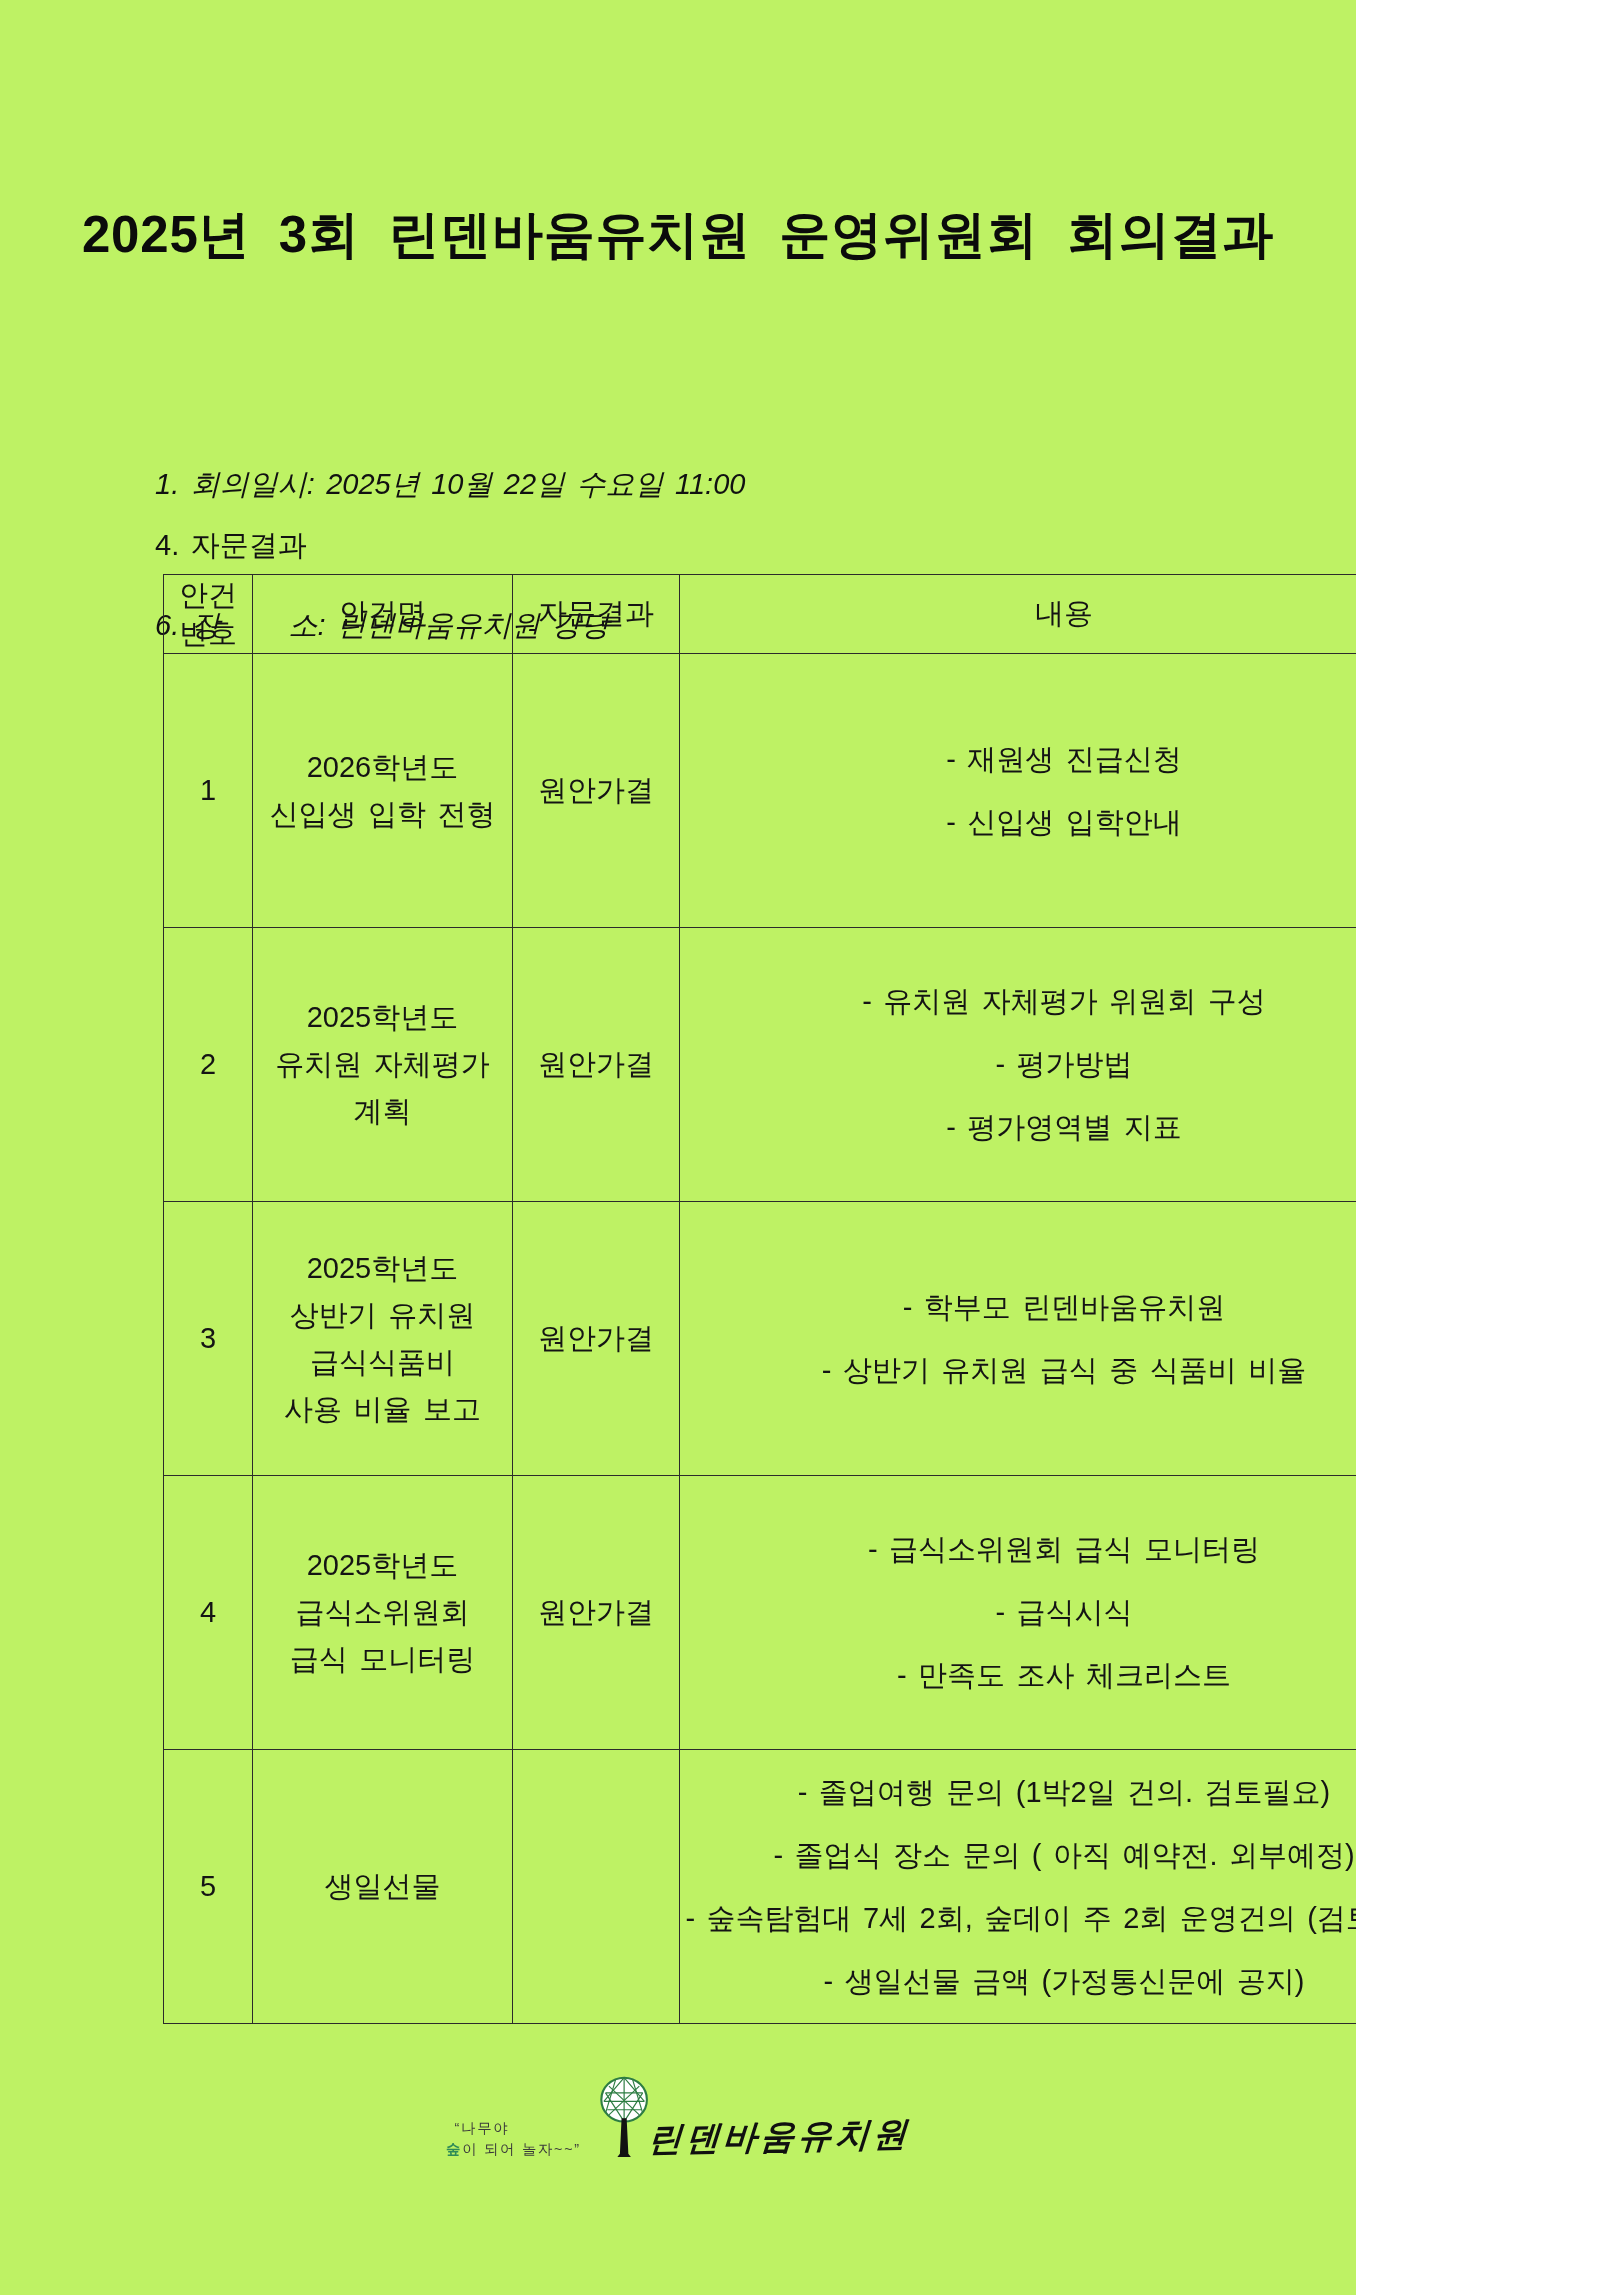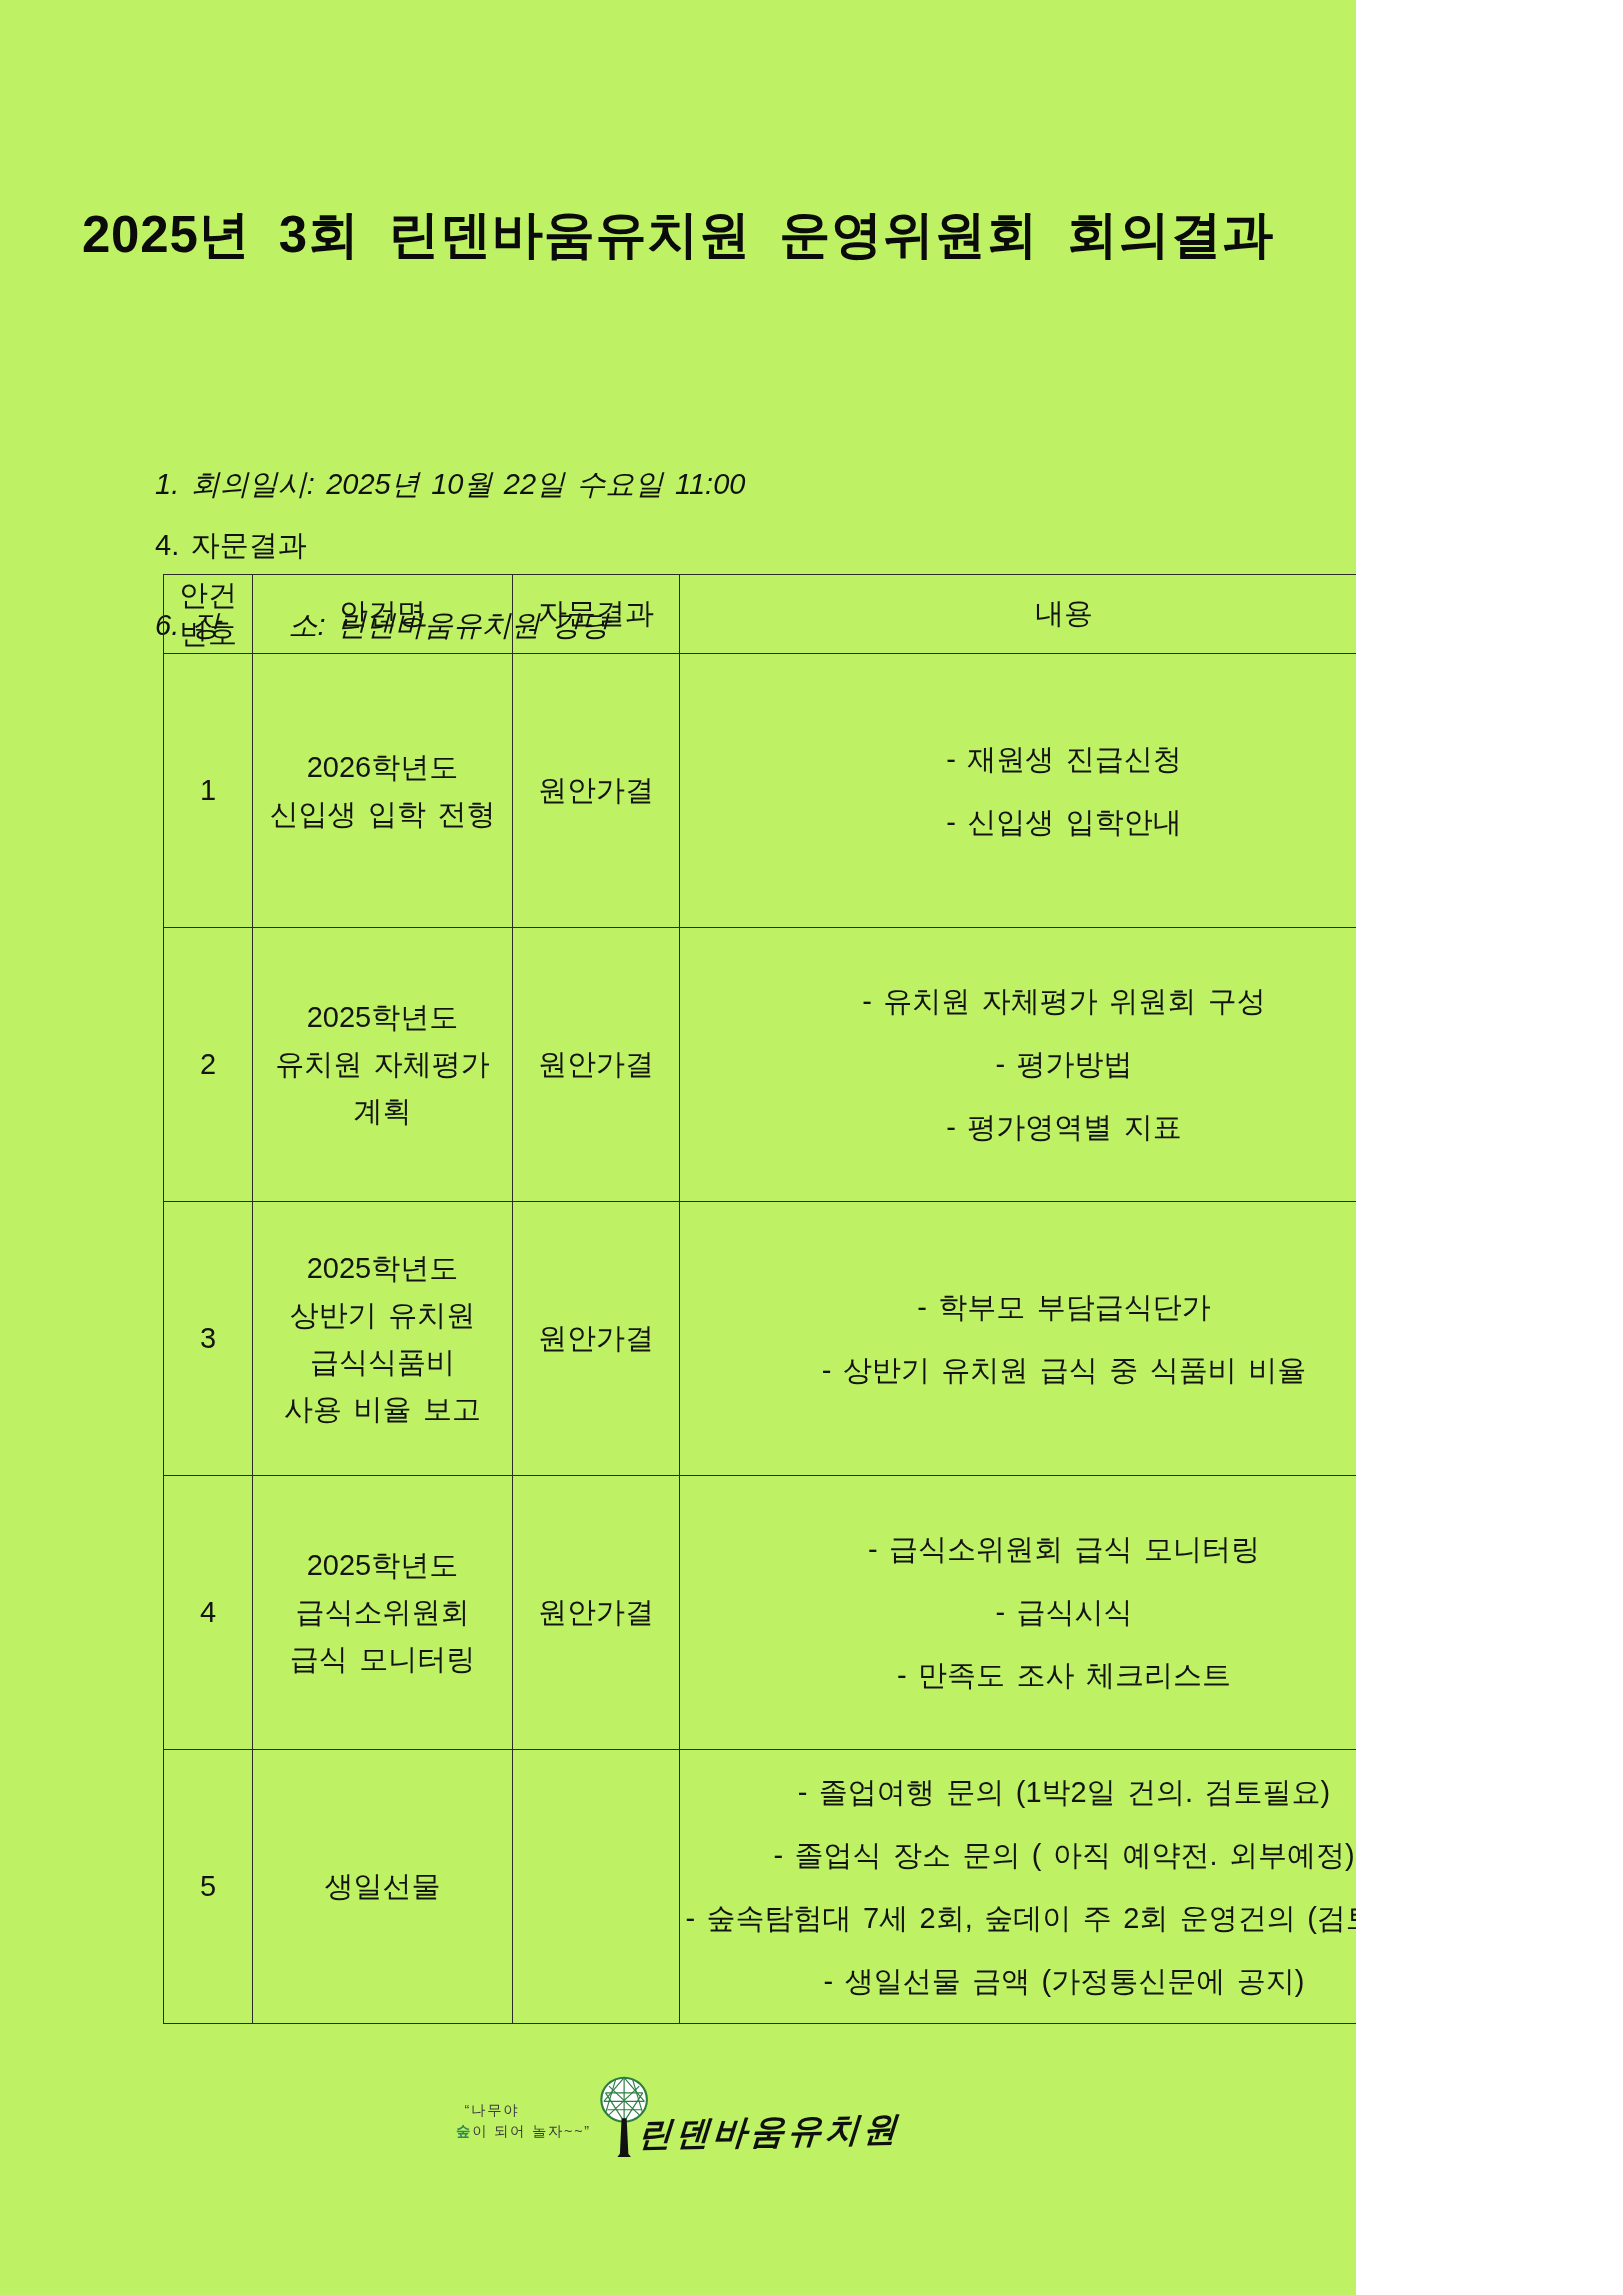--- a/index.html
+++ b/index.html
@@ -80,22 +80,23 @@
     padding-left: 22px;
     padding-right: 10px;
   }
   
   .logo {
     position: absolute;
     top: 2076px;
     left: 50%;
     transform: translateX(-50%);
     display: flex;
-    align-items: center;
+    align-items: flex-end;
     white-space: nowrap;
+    gap: 10px;
   }
   .logo-quote {
     margin-top: 5px;
     margin-right: 6.8px;
     font-size: 14.4px;
     line-height: 21px;
     color: #3a3a3a;
     letter-spacing: 1.7px;
   }
   .logo-quote .q1 { padding-left: 8.5px; }
@@ -161,21 +162,21 @@
 - 평가방법
 - 평가영역별 지표</td>
       </tr>
       <tr>
         <td class="c-num">3</td>
         <td class="c-name">2025학년도
 상반기 유치원
 급식식품비
 사용 비율 보고</td>
         <td class="c-result">원안가결</td>
-        <td class="c-content">- 학부모 부담급식단가
+        <td class="c-content">- 학부모 린덴바움유치원
 - 상반기 유치원 급식 중 식품비 비율</td>
       </tr>
       <tr>
         <td class="c-num">4</td>
         <td class="c-name">2025학년도
 급식소위원회
 급식 모니터링</td>
         <td class="c-result">원안가결</td>
         <td class="c-content">- 급식소위원회 급식 모니터링
 - 급식시식

